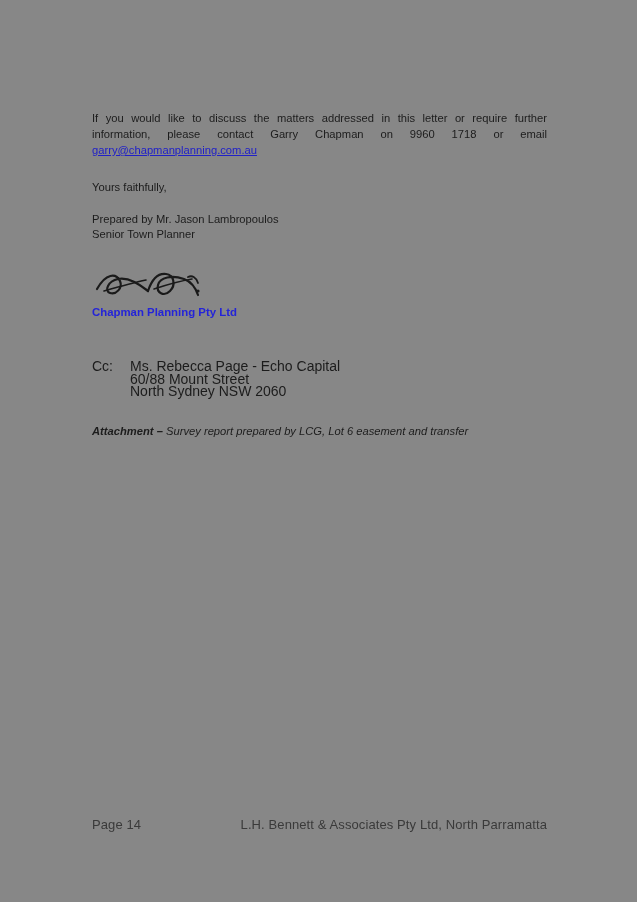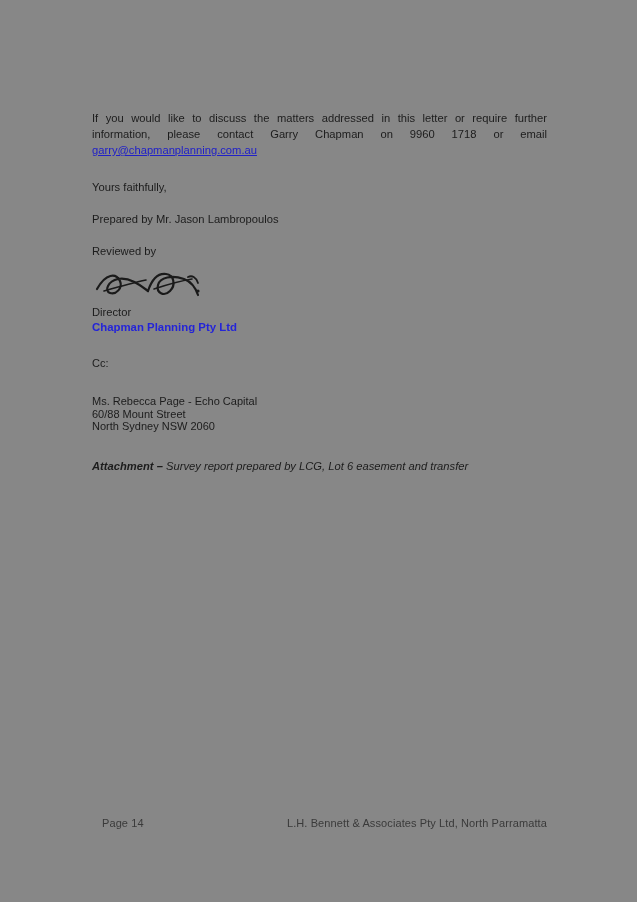--- a/index.html
+++ b/index.html
@@ -59,26 +59,25 @@
     left: 0;
     top: 0;
   }
   .firm {
     color: #2424d8;
     font-size: 11.4px;
     line-height: 15px;
     font-weight: 600;
   }
   .cc-block {
-    margin-top: 22px;
-    font-size: 11px;
+    margin-top: 40px;
+    font-size: 14px;
     line-height: 12.5px;
     color: #1c1c1c;
     display: flex;
-    flex-direction: column;
   }
   .cc-label {
     width: 38px;
     flex: 0 0 38px;
   }
   .cc-lines div { white-space: nowrap; }
   .attachment {
     margin-top: 26px;
     font-size: 11.2px;
     line-height: 15px;
@@ -86,60 +85,58 @@
     font-style: italic;
   }
   .attachment b { font-weight: bold; }
   .footer {
     position: absolute;
     left: 92px;
     right: 90px;
     top: 817px;
     display: flex;
     justify-content: space-between;
-    font-size: 11px;
+    font-size: 13px;
     color: #3a3a3a;
     letter-spacing: 0.1px;
-    margin-left: 10px;
   }
   .footer-right { text-align: center; }
 </style>
 </head>
 <body>
 
 <div class="page">
 
   <div class="content">
 
     <p class="para para-intro"><span>If you would like to discuss the matters addressed in this letter or require further information, please contact Garry Chapman on 9960 1718 or email </span><a class="email-link" href="#">garry@chapmanplanning.com.au</a></p>
 
     <div class="gap-lg"></div>
 
     <p class="block">Yours faithfully,</p>
 
     <div class="gap-md"></div>
 
     <p class="block">Prepared by Mr. Jason Lambropoulos</p>
+    <p class="block">Senior Town Planner</p>
 
     <div class="gap-md"></div>
 
-    <p class="block">Reviewed by</p>
 
     <div class="signature">
       <svg width="200" height="34" viewBox="0 0 200 34" fill="none" xmlns="http://www.w3.org/2000/svg">
         <path d="M5 20 C14 4, 24 4, 28 12 C31 19, 24 26, 18 24 C12 22, 16 12, 26 10 C38 8, 48 16, 56 22" stroke="#1a1a1a" stroke-width="2.2" stroke-linecap="round" fill="none"></path>
         <path d="M12 22 C26 18, 40 14, 54 11" stroke="#1a1a1a" stroke-width="1.6" stroke-linecap="round" fill="none"></path>
         <path d="M56 22 C60 10, 66 4, 74 5 C82 6, 84 16, 78 22 C72 28, 64 24, 66 16 C68 8, 80 6, 92 10 C100 13, 104 20, 106 26" stroke="#1a1a1a" stroke-width="2.2" stroke-linecap="round" fill="none"></path>
         <path d="M62 20 C74 16, 88 12, 100 10" stroke="#1a1a1a" stroke-width="1.6" stroke-linecap="round" fill="none"></path>
         <path d="M96 8 C100 6, 104 8, 106 14" stroke="#1a1a1a" stroke-width="1.8" stroke-linecap="round" fill="none"></path>
         <circle cx="106" cy="22" r="1.6" fill="#1a1a1a"></circle>
       </svg>
     </div>
 
-    <p class="block">Director</p>
     <p class="block firm">Chapman Planning Pty Ltd</p>
 
     <div class="cc-block">
       <div class="cc-label">Cc:</div>
       <div class="cc-lines">
         <div>Ms. Rebecca Page - Echo Capital</div>
         <div>60/88 Mount Street</div>
         <div>North Sydney NSW 2060</div>
       </div>
     </div>

